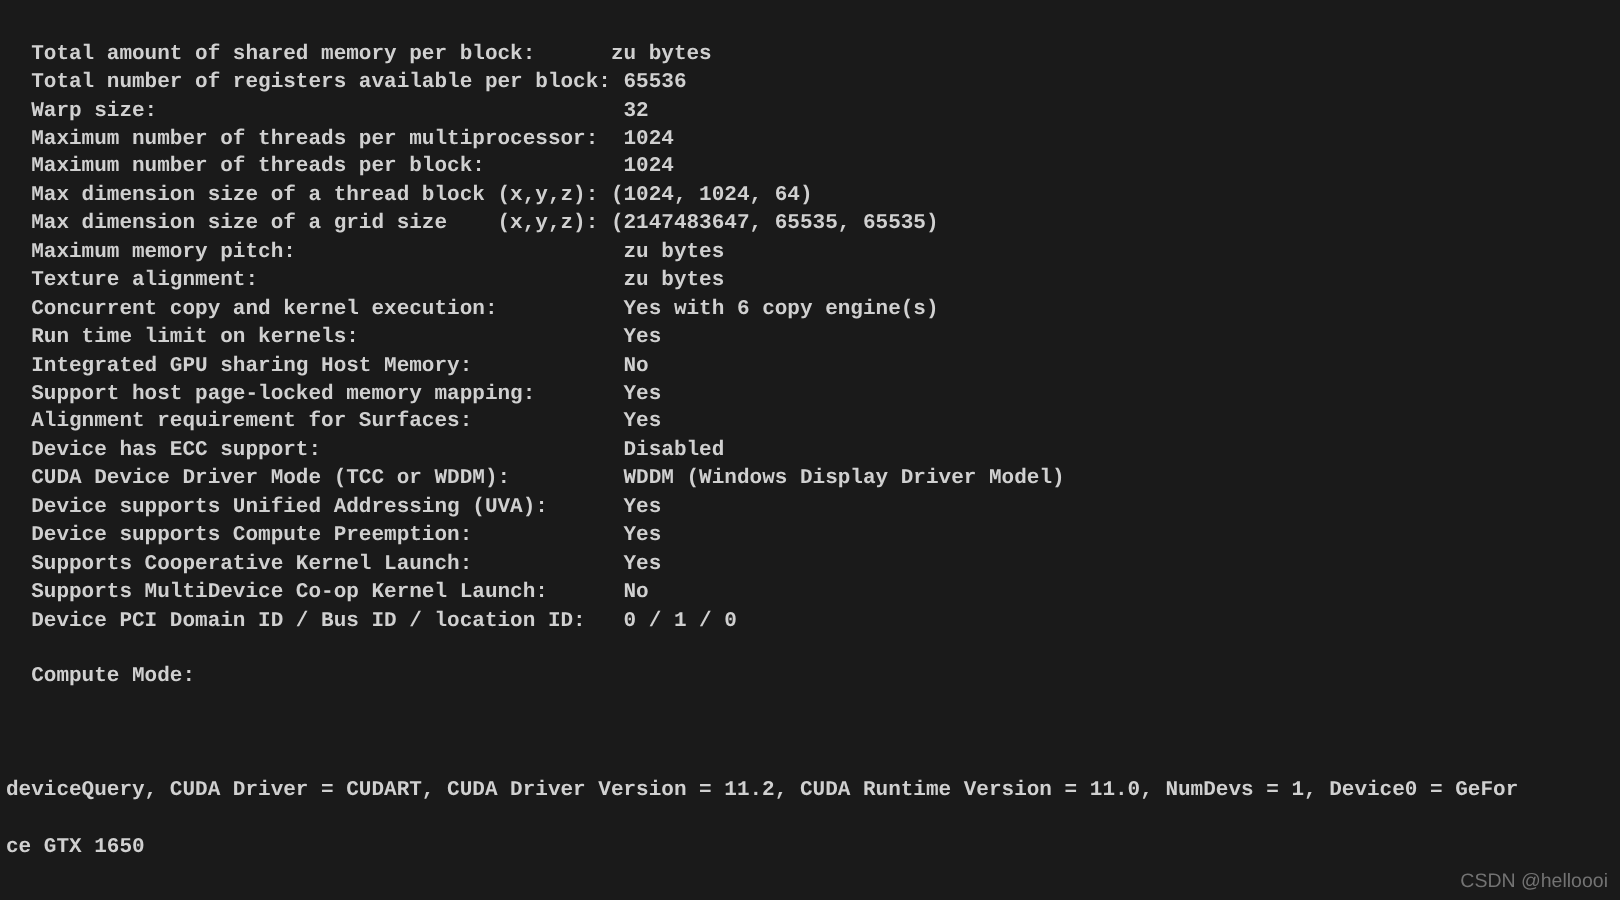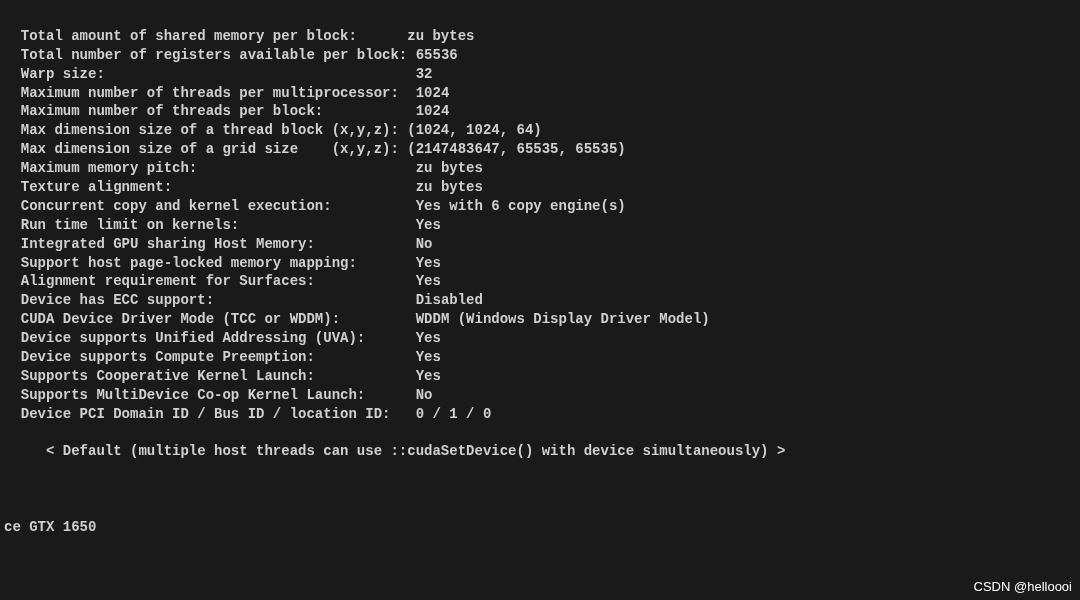--- a/index.html
+++ b/index.html
@@ -20,32 +20,33 @@
     white-space: pre;
   }
   .line {
     white-space: pre;
     font-weight: bold;
   }
   .watermark {
     position: absolute;
     bottom: 6px;
     right: 8px;
-    color: #ffffff;
+    color: #737373;
     font-size: 13px;
     font-family: sans-serif;
   }
 </style>
 </head>
 <body>
 
 <div class="terminal">
 <div id="rows-container"><div class="line"><span>  Total amount of shared memory per block:      </span><span>zu bytes</span></div><div class="line"><span>  Total number of registers available per block: </span><span>65536</span></div><div class="line"><span>  Warp size:                                     </span><span>32</span></div><div class="line"><span>  Maximum number of threads per multiprocessor:  </span><span>1024</span></div><div class="line"><span>  Maximum number of threads per block:           </span><span>1024</span></div><div class="line"><span>  Max dimension size of a thread block (x,y,z): </span><span>(1024, 1024, 64)</span></div><div class="line"><span>  Max dimension size of a grid size    (x,y,z): </span><span>(2147483647, 65535, 65535)</span></div><div class="line"><span>  Maximum memory pitch:                          </span><span>zu bytes</span></div><div class="line"><span>  Texture alignment:                             </span><span>zu bytes</span></div><div class="line"><span>  Concurrent copy and kernel execution:          </span><span>Yes with 6 copy engine(s)</span></div><div class="line"><span>  Run time limit on kernels:                     </span><span>Yes</span></div><div class="line"><span>  Integrated GPU sharing Host Memory:            </span><span>No</span></div><div class="line"><span>  Support host page-locked memory mapping:       </span><span>Yes</span></div><div class="line"><span>  Alignment requirement for Surfaces:            </span><span>Yes</span></div><div class="line"><span>  Device has ECC support:                        </span><span>Disabled</span></div><div class="line"><span>  CUDA Device Driver Mode (TCC or WDDM):         </span><span>WDDM (Windows Display Driver Model)</span></div><div class="line"><span>  Device supports Unified Addressing (UVA):      </span><span>Yes</span></div><div class="line"><span>  Device supports Compute Preemption:            </span><span>Yes</span></div><div class="line"><span>  Supports Cooperative Kernel Launch:            </span><span>Yes</span></div><div class="line"><span>  Supports MultiDevice Co-op Kernel Launch:      </span><span>No</span></div><div class="line"><span>  Device PCI Domain ID / Bus ID / location ID:   </span><span>0 / 1 / 0</span></div></div>
-<div class="line">     &lt; Default (multiple host threads can use ::cudaSetDevice() with device simultaneously) &gt;</div>
+<div class="line">  Compute Mode:</div>
 <div class="line"> </div>
+<div class="line">deviceQuery, CUDA Driver = CUDART, CUDA Driver Version = 11.2, CUDA Runtime Version = 11.0, NumDevs = 1, Device0 = GeFor</div>
 <div class="line">ce GTX 1650</div>
 
 
 
 
 </div>
 
 <div class="watermark">CSDN @helloooi</div>
 
 </body></html>

